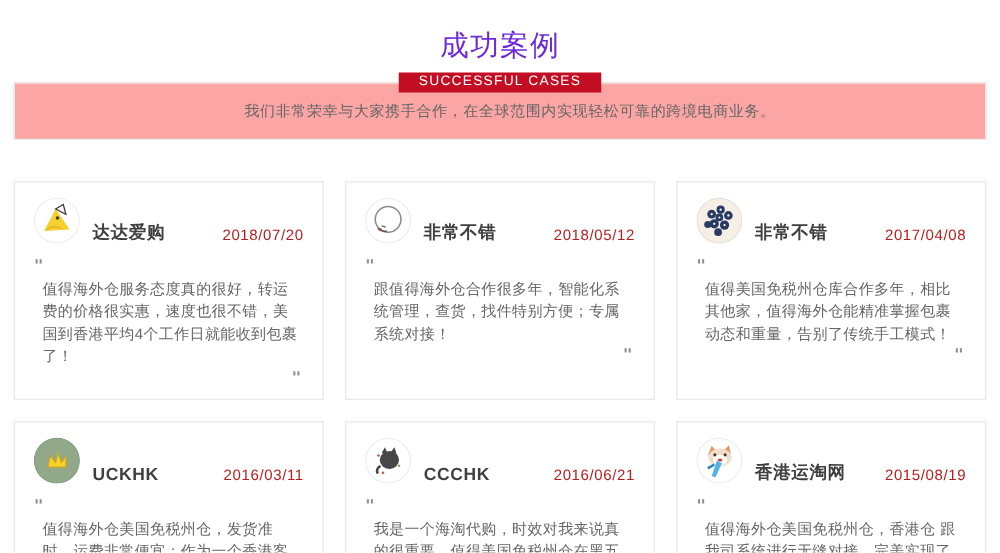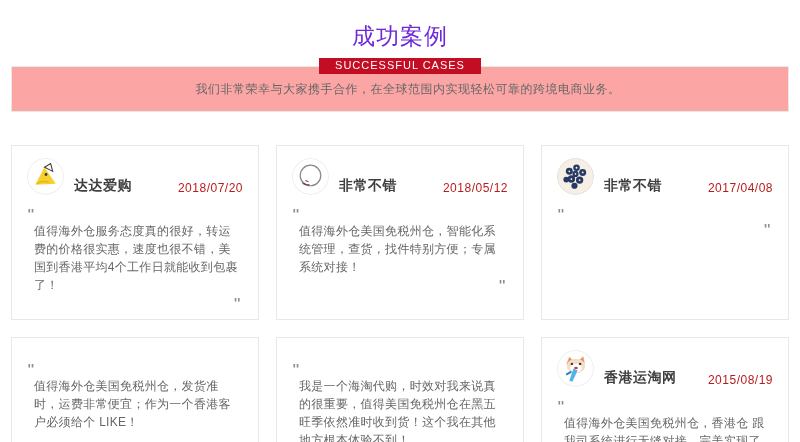--- a/index.html
+++ b/index.html
@@ -110,21 +110,21 @@
               <circle cx="18" cy="17" r="10" fill="none" stroke="#8a8a8a" stroke-width="1.2"></circle>
               <path d="M10 24 Q13 27 17 26" fill="none" stroke="#555" stroke-width="1.2"></path>
               <circle cx="12" cy="25" r="1" fill="#c0392b"></circle>
               <path d="M13 22 L16 23" stroke="#555" stroke-width="1"></path>
             </svg>
         </span>
         <span class="card-name">非常不错</span>
         <span class="card-date">2018/05/12</span>
       </div>
       <span class="q-open"></span>
-      <p class="card-quote">值得海外仓美国免税州仓，智能化系统管理，查货，找件特别方便；专属系统对接！</p>
+      <p class="card-quote">跟值得海外仓合作很多年，智能化系统管理，查货，找件特别方便；专属系统对接！</p>
       <span class="q-close"></span>
     </div>
 
     <div class="card">
       <div class="card-head">
         <span class="avatar">
           <svg viewBox="0 0 36 36">
               <circle cx="18" cy="18" r="17.5" fill="#f5efe6" stroke="#e8e0d4"></circle>
               <g fill="#283a63">
                 <circle cx="12" cy="13" r="3.4"></circle>
@@ -143,30 +143,57 @@
                 <circle cx="14" cy="20.5" r="0.9"></circle>
                 <circle cx="22" cy="21.5" r="0.9"></circle>
                 <circle cx="18" cy="15.5" r="0.8"></circle>
               </g>
             </svg>
         </span>
         <span class="card-name">非常不错</span>
         <span class="card-date">2017/04/08</span>
       </div>
       <span class="q-open"></span>
+      <p class="card-quote">值得美国免税州仓库合作多年，相比其他家，值得海外仓能精准掌握包裹动态和重量，告别了传统手工模式！</p>
       <span class="q-close"></span>
     </div>
 
     <div class="card">
+      <div class="card-head">
+        <span class="avatar">
+          <svg viewBox="0 0 36 36">
+              <circle cx="18" cy="18" r="17.5" fill="#91a989" stroke="#86a07e"></circle>
+              <path d="M11 23 L13 14.5 L17 19.5 L18.8 12 L21.5 19.5 L25 15 L25 23 Z" fill="#f8d22a" stroke="#d9a514" stroke-width="0.8"></path>
+            </svg>
+        </span>
+        <span class="card-name">UCKHK</span>
+        <span class="card-date">2016/03/11</span>
+      </div>
       <span class="q-open"></span>
       <p class="card-quote">值得海外仓美国免税州仓，发货准时，运费非常便宜；作为一个香港客户必须给个 LIKE！</p>
 
     </div>
 
     <div class="card">
+      <div class="card-head">
+        <span class="avatar">
+          <svg viewBox="0 0 36 36">
+              <circle cx="18" cy="18" r="17.5" fill="#ffffff" stroke="#ededed"></circle>
+              <path d="M13 12 L15.5 7.5 L17.5 12 Z" fill="#474747"></path>
+              <path d="M20 11.5 L23 7.5 L24.5 12.5 Z" fill="#474747"></path>
+              <ellipse cx="19" cy="17.5" rx="7.5" ry="7" fill="#474747"></ellipse>
+              <path d="M12 22 Q8 25 10 28" fill="none" stroke="#474747" stroke-width="2"></path>
+              <circle cx="10.5" cy="14" r="1" fill="#c0573f"></circle>
+              <circle cx="26.5" cy="22" r="1" fill="#7fa35a"></circle>
+              <circle cx="14" cy="27.5" r="1" fill="#c0573f"></circle>
+            </svg>
+        </span>
+        <span class="card-name">CCCHK</span>
+        <span class="card-date">2016/06/21</span>
+      </div>
       <span class="q-open"></span>
       <p class="card-quote">我是一个海淘代购，时效对我来说真的很重要，值得美国免税州仓在黑五旺季依然准时收到货！这个我在其他地方根本体验不到！</p>
 
     </div>
 
     <div class="card">
       <div class="card-head">
         <span class="avatar">
           <svg viewBox="0 0 36 36">
               <circle cx="18" cy="18" r="17.5" fill="#ffffff" stroke="#ededed"></circle>

